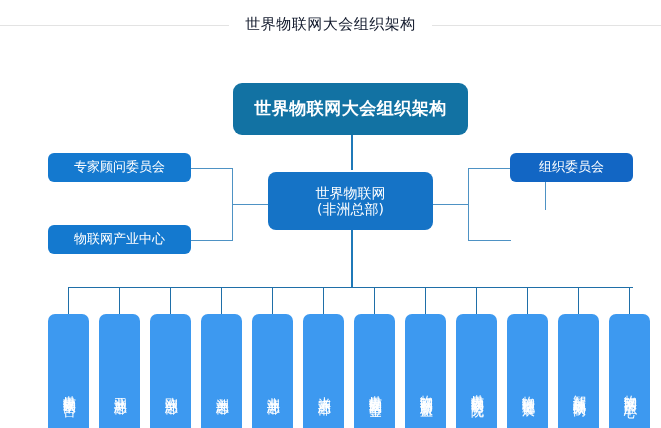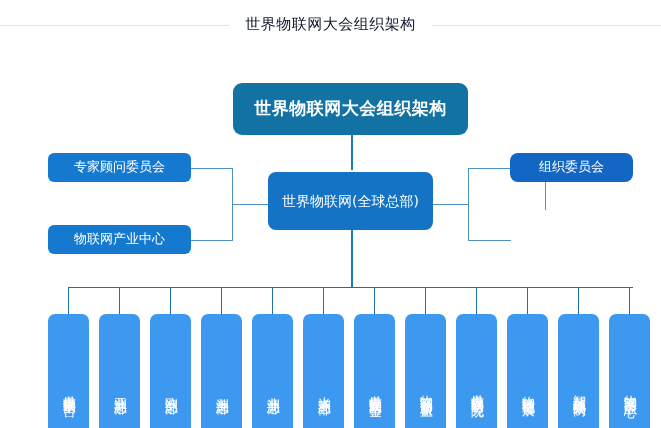--- a/index.html
+++ b/index.html
@@ -169,26 +169,26 @@
     <div>世界物联网大会组织架构</div>
   </div>
 
   <div class="box box-side" style="left:48px; top:103px; width:143px; height:29px;">
     <span>专家顾问委员会</span>
   </div>
   <div class="box box-side" style="left:48px; top:175px; width:143px; height:29px;">
     <span>物联网产业中心</span>
   </div>
 
-  <div class="box box-hq" style="left:268px; top:122px; width:165px; height:58px; flex-direction:row;">
+  <div class="box box-hq" style="left:268px; top:122px; width:165px; height:58px; flex-direction:column;">
     <div>世界物联网</div>
-    <div>(全球总部)</div>
-  </div>
-
-  <div class="box box-org" style="left:510px; top:103px; width:123px; height:29px;border-radius:8px;">
+    <div>(非洲总部)</div>
+  </div>
+
+  <div class="box box-org" style="left:510px; top:103px; width:123px; height:29px;">
     <span>组织委员会</span>
   </div>
 
   <div class="box box-unit" style="left:48px; top:264px; width:41px; height:152px;">
     <span>世界物联网平台</span>
   </div>
   <div class="box box-unit" style="left:99px; top:264px; width:41px; height:152px;">
     <span>亚洲总部</span>
   </div>
   <div class="box box-unit" style="left:150px; top:264px; width:41px; height:152px;">

